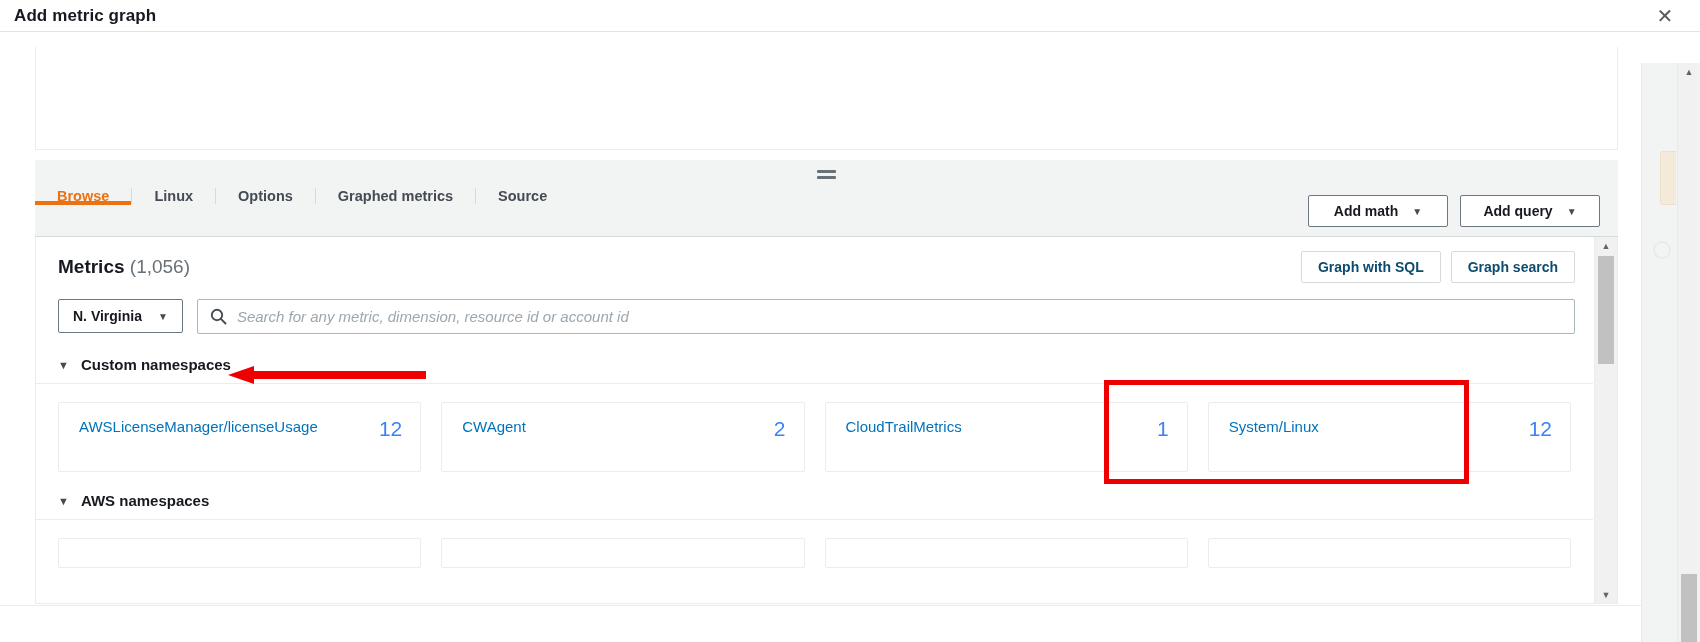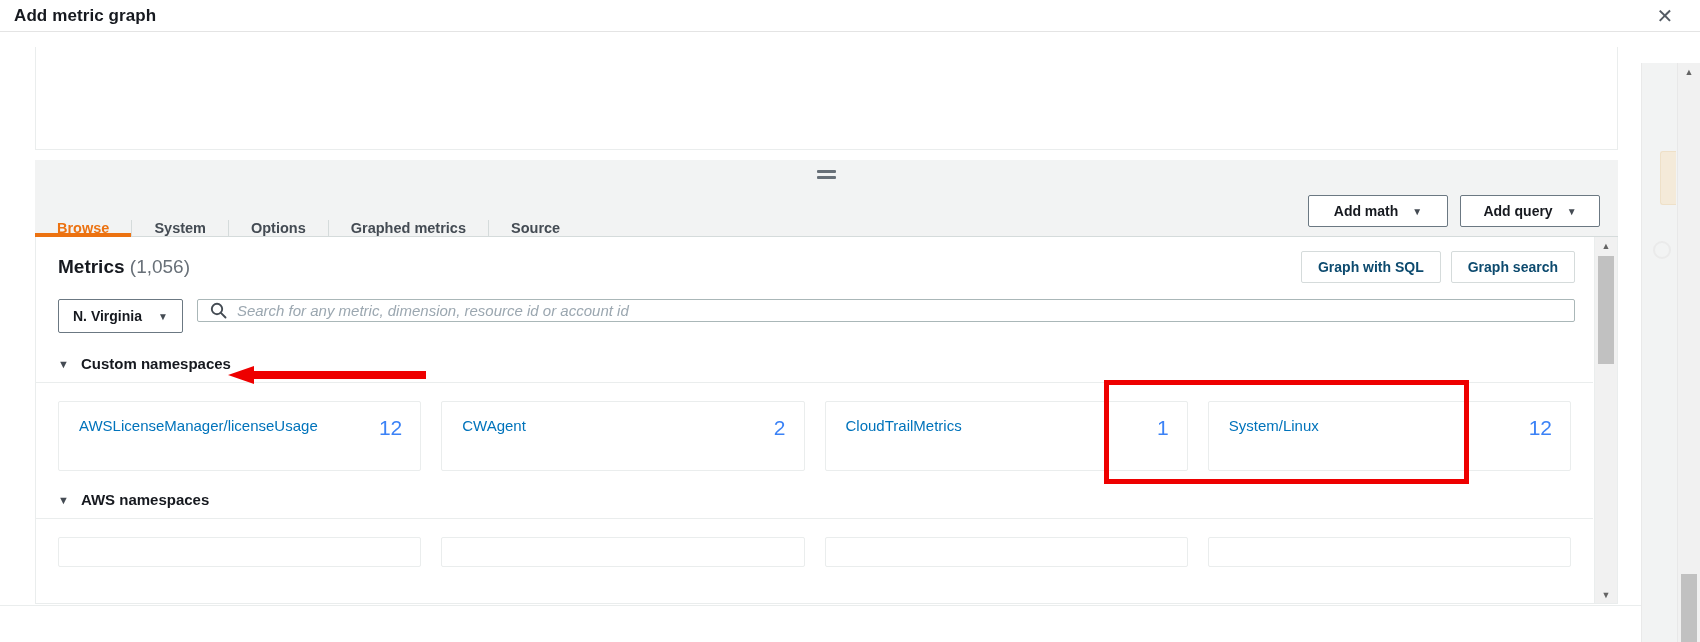--- a/index.html
+++ b/index.html
@@ -74,21 +74,21 @@
   .drag-handle i:last-child { margin-bottom: 0; }
 
   
   .tabbar {
     position: absolute;
     left: 35px; right: 82px; top: 156px; height: 49px;
     background: #f2f3f3;
     display: flex; align-items: flex-end;
     border-bottom: 1px solid #d5dbdb;
   }
-  .tabs { display: flex; align-items: flex-end; height: 100%; }
+  .tabs { display: flex; align-items: flex-start; height: 100%; }
   .tab {
     display: flex; align-items: center;
     padding: 0 22px;
     font-size: 14.5px; font-weight: bold; color: #444b53;
     cursor: pointer; position: relative;
     border-right: 1px solid #d5dbdb;
     white-space: nowrap;
   }
   .tab:last-child { border-right: none; }
   .tab.active { color: #ec7211; }
@@ -153,21 +153,21 @@
     font-size: 14px; font-weight: bold; color: #16191f;
     padding: 8px 14px; display: inline-flex; align-items: center; gap: 16px;
     cursor: pointer; white-space: nowrap;
   }
   .region-select .caret { font-size: 10px; color: #444b53; }
   .search-box {
     flex: 1 1 auto;
     border: 1px solid #aab7b8; border-radius: 2px;
     background: #ffffff;
     display: flex; align-items: center; gap: 10px;
-    padding: 2px 12px;
+    padding: 8px 12px;
   }
   .search-box svg { flex: 0 0 auto; }
   .search-box input {
     flex: 1 1 auto; border: none; outline: none;
     font-size: 15px; color: #16191f;
     font-family: "Liberation Sans", sans-serif;
     background: transparent;
   }
   .search-box input::placeholder { color: #9ba7b0; font-style: italic; }
 
@@ -299,21 +299,21 @@
           <i></i>
       </div>
     </div>
 
     <div class="tabbar">
       <div class="tabs">
         <div class="tab active">
           <span>Browse</span>
         </div>
         <div class="tab">
-          <span>System</span>
+          <span>Linux</span>
         </div>
         <div class="tab">
           <span>Options</span>
         </div>
         <div class="tab">
           <span>Graphed metrics</span>
         </div>
         <div class="tab">
           <span>Source</span>
         </div>

